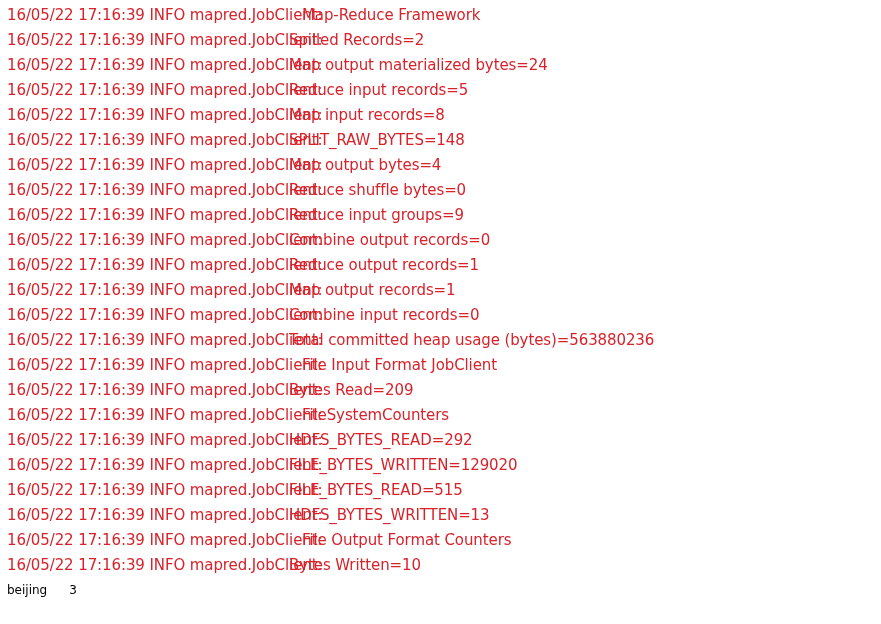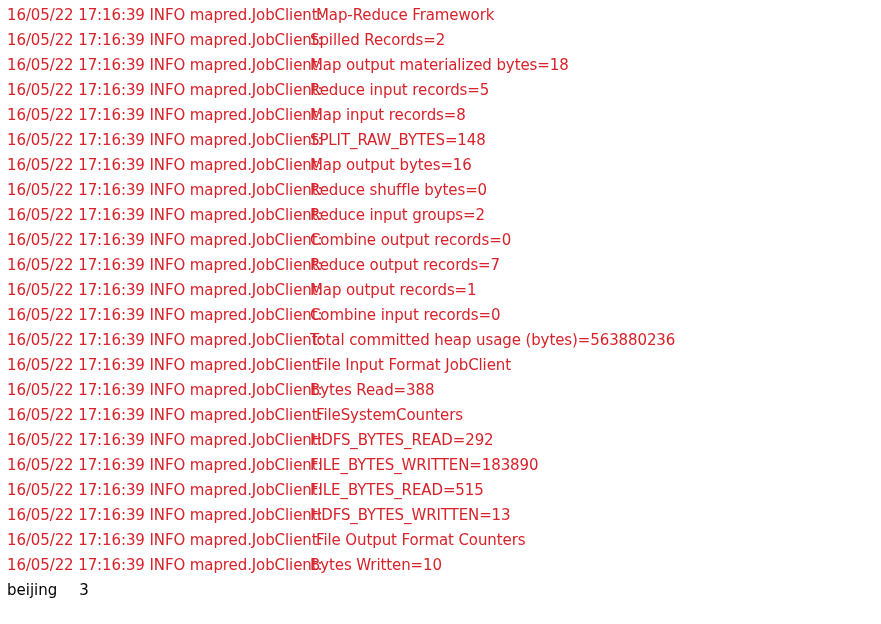--- a/index.html
+++ b/index.html
@@ -24,52 +24,52 @@
     line-height: 25px;
     height: 25px;
     white-space: pre;
     color: #d8222a;
     letter-spacing: -0.1px;
   }
   .log-line .prefix {
     display: inline-block;
     width: 282px;
   }
-  .log-line .msg-indent-0 { padding-left: 27px; }
-  .log-line .msg-indent-1 { padding-left: 21px; }
+  .log-line .msg-indent-0 { padding-left: 13px; }
+  .log-line .msg-indent-1 { }
   .out-line {
-    font-size: 15px;
+    font-size: 12px;
     line-height: 25px;
     height: 25px;
     white-space: pre;
     color: #000000;
   }
   .out-line .out-val { padding-left: 22px; }
 </style>
 </head>
 <body>
 
 <div id="terminal">
     <div class="log-line" style="color: rgb(216, 34, 42);"><span class="prefix">16/05/22 17:16:39 INFO mapred.JobClient:</span><span class="msg-indent-0">Map-Reduce Framework</span></div>
     <div class="log-line" style="color: rgb(216, 34, 42);"><span class="prefix">16/05/22 17:16:39 INFO mapred.JobClient:</span><span class="msg-indent-1">Spilled Records=2</span></div>
-    <div class="log-line" style="color: rgb(216, 34, 42);"><span class="prefix">16/05/22 17:16:39 INFO mapred.JobClient:</span><span class="msg-indent-1">Map output materialized bytes=18</span></div>
+    <div class="log-line" style="color: rgb(216, 34, 42);"><span class="prefix">16/05/22 17:16:39 INFO mapred.JobClient:</span><span class="msg-indent-1">Map output materialized bytes=24</span></div>
     <div class="log-line" style="color: rgb(216, 34, 42);"><span class="prefix">16/05/22 17:16:39 INFO mapred.JobClient:</span><span class="msg-indent-1">Reduce input records=5</span></div>
     <div class="log-line" style="color: rgb(216, 34, 42);"><span class="prefix">16/05/22 17:16:39 INFO mapred.JobClient:</span><span class="msg-indent-1">Map input records=8</span></div>
     <div class="log-line" style="color: rgb(216, 34, 42);"><span class="prefix">16/05/22 17:16:39 INFO mapred.JobClient:</span><span class="msg-indent-1">SPLIT_RAW_BYTES=148</span></div>
-    <div class="log-line" style="color: rgb(216, 34, 42);"><span class="prefix">16/05/22 17:16:39 INFO mapred.JobClient:</span><span class="msg-indent-1">Map output bytes=16</span></div>
+    <div class="log-line" style="color: rgb(216, 34, 42);"><span class="prefix">16/05/22 17:16:39 INFO mapred.JobClient:</span><span class="msg-indent-1">Map output bytes=4</span></div>
     <div class="log-line" style="color: rgb(216, 34, 42);"><span class="prefix">16/05/22 17:16:39 INFO mapred.JobClient:</span><span class="msg-indent-1">Reduce shuffle bytes=0</span></div>
-    <div class="log-line" style="color: rgb(216, 34, 42);"><span class="prefix">16/05/22 17:16:39 INFO mapred.JobClient:</span><span class="msg-indent-1">Reduce input groups=2</span></div>
+    <div class="log-line" style="color: rgb(216, 34, 42);"><span class="prefix">16/05/22 17:16:39 INFO mapred.JobClient:</span><span class="msg-indent-1">Reduce input groups=9</span></div>
     <div class="log-line" style="color: rgb(216, 34, 42);"><span class="prefix">16/05/22 17:16:39 INFO mapred.JobClient:</span><span class="msg-indent-1">Combine output records=0</span></div>
-    <div class="log-line" style="color: rgb(216, 34, 42);"><span class="prefix">16/05/22 17:16:39 INFO mapred.JobClient:</span><span class="msg-indent-1">Reduce output records=7</span></div>
+    <div class="log-line" style="color: rgb(216, 34, 42);"><span class="prefix">16/05/22 17:16:39 INFO mapred.JobClient:</span><span class="msg-indent-1">Reduce output records=1</span></div>
     <div class="log-line" style="color: rgb(216, 34, 42);"><span class="prefix">16/05/22 17:16:39 INFO mapred.JobClient:</span><span class="msg-indent-1">Map output records=1</span></div>
     <div class="log-line" style="color: rgb(216, 34, 42);"><span class="prefix">16/05/22 17:16:39 INFO mapred.JobClient:</span><span class="msg-indent-1">Combine input records=0</span></div>
     <div class="log-line" style="color: rgb(216, 34, 42);"><span class="prefix">16/05/22 17:16:39 INFO mapred.JobClient:</span><span class="msg-indent-1">Total committed heap usage (bytes)=563880236</span></div>
     <div class="log-line" style="color: rgb(216, 34, 42);"><span class="prefix">16/05/22 17:16:39 INFO mapred.JobClient:</span><span class="msg-indent-0">File Input Format JobClient</span></div>
-    <div class="log-line" style="color: rgb(216, 34, 42);"><span class="prefix">16/05/22 17:16:39 INFO mapred.JobClient:</span><span class="msg-indent-1">Bytes Read=388</span></div>
+    <div class="log-line" style="color: rgb(216, 34, 42);"><span class="prefix">16/05/22 17:16:39 INFO mapred.JobClient:</span><span class="msg-indent-1">Bytes Read=209</span></div>
     <div class="log-line" style="color: rgb(216, 34, 42);"><span class="prefix">16/05/22 17:16:39 INFO mapred.JobClient:</span><span class="msg-indent-0">FileSystemCounters</span></div>
     <div class="log-line" style="color: rgb(216, 34, 42);"><span class="prefix">16/05/22 17:16:39 INFO mapred.JobClient:</span><span class="msg-indent-1">HDFS_BYTES_READ=292</span></div>
-    <div class="log-line" style="color: rgb(216, 34, 42);"><span class="prefix">16/05/22 17:16:39 INFO mapred.JobClient:</span><span class="msg-indent-1">FILE_BYTES_WRITTEN=183890</span></div>
+    <div class="log-line" style="color: rgb(216, 34, 42);"><span class="prefix">16/05/22 17:16:39 INFO mapred.JobClient:</span><span class="msg-indent-1">FILE_BYTES_WRITTEN=129020</span></div>
     <div class="log-line" style="color: rgb(216, 34, 42);"><span class="prefix">16/05/22 17:16:39 INFO mapred.JobClient:</span><span class="msg-indent-1">FILE_BYTES_READ=515</span></div>
     <div class="log-line" style="color: rgb(216, 34, 42);"><span class="prefix">16/05/22 17:16:39 INFO mapred.JobClient:</span><span class="msg-indent-1">HDFS_BYTES_WRITTEN=13</span></div>
     <div class="log-line" style="color: rgb(216, 34, 42);"><span class="prefix">16/05/22 17:16:39 INFO mapred.JobClient:</span><span class="msg-indent-0">File Output Format Counters</span></div>
     <div class="log-line" style="color: rgb(216, 34, 42);"><span class="prefix">16/05/22 17:16:39 INFO mapred.JobClient:</span><span class="msg-indent-1">Bytes Written=10</span></div>
     <div class="out-line" style="color: rgb(0, 0, 0);"><span>beijing</span><span class="out-val">3</span></div>
   </div>
 
 </body></html>

